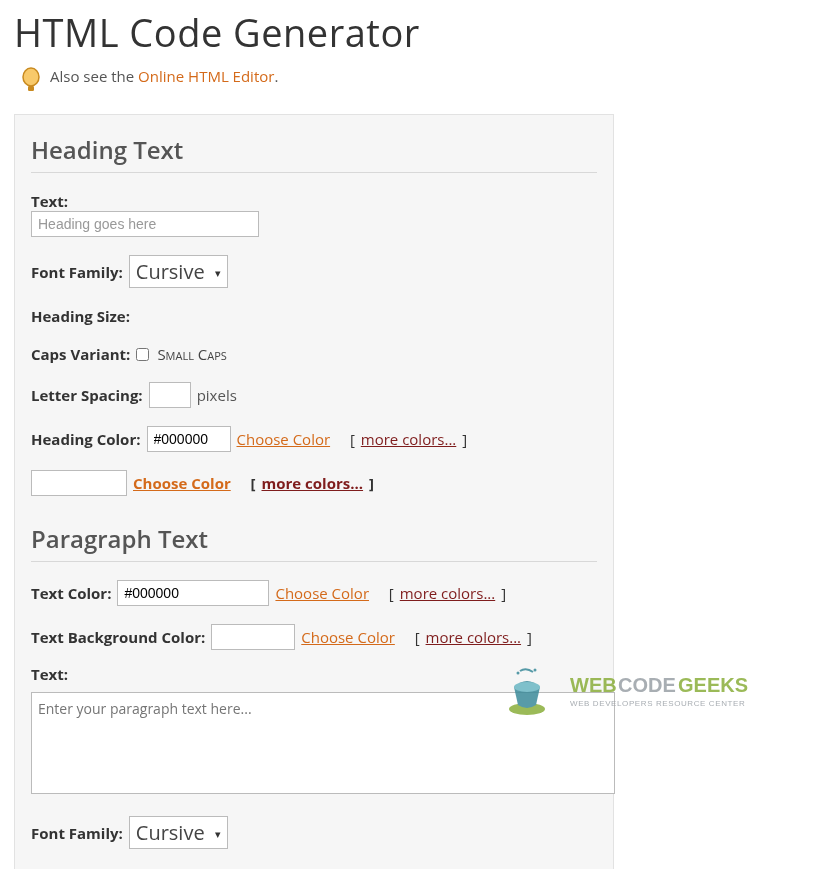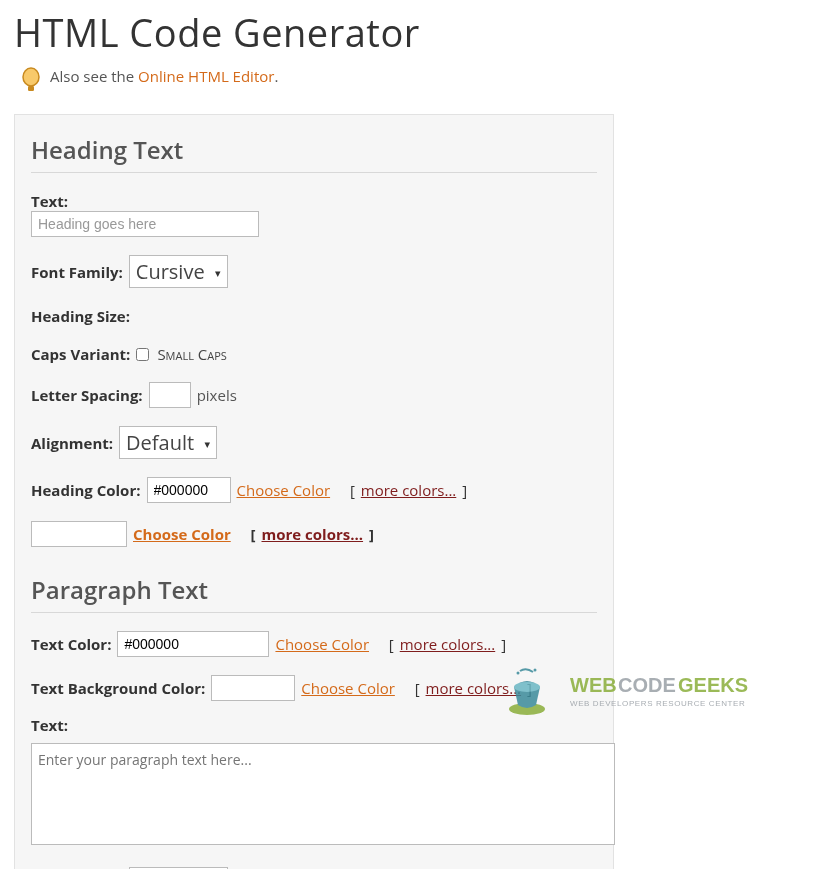--- a/index.html
+++ b/index.html
@@ -149,26 +149,20 @@
     <input type="checkbox" style="">
     <span class="smallcaps">Small Caps</span>
   </div>
 
   <div class="field-row">
     <span class="field-label">Letter Spacing:</span>
     <input type="text" class="txt" style="width: 42px;">
     <span class="unit">pixels</span>
   </div>
 
-  <div class="field-row">
-    <span class="field-label">Alignment:</span>
-    <span class="select" style="min-width:56px">
-        <span>Default</span>
-      </span>
-  </div>
 
   <div class="field-row">
     <span class="field-label">Heading Color:</span>
     <input type="text" class="txt" style="width: 84px;" value="#000000">
     <a href="#" class="choose">Choose Color</a>
     &nbsp;&nbsp;<span class="brackets">[</span><a href="#" class="more-link">more colors...</a><span class="brackets">]</span>
   </div>
 
   <div class="field-row">
     <input type="text" class="txt" style="width: 96px;">

